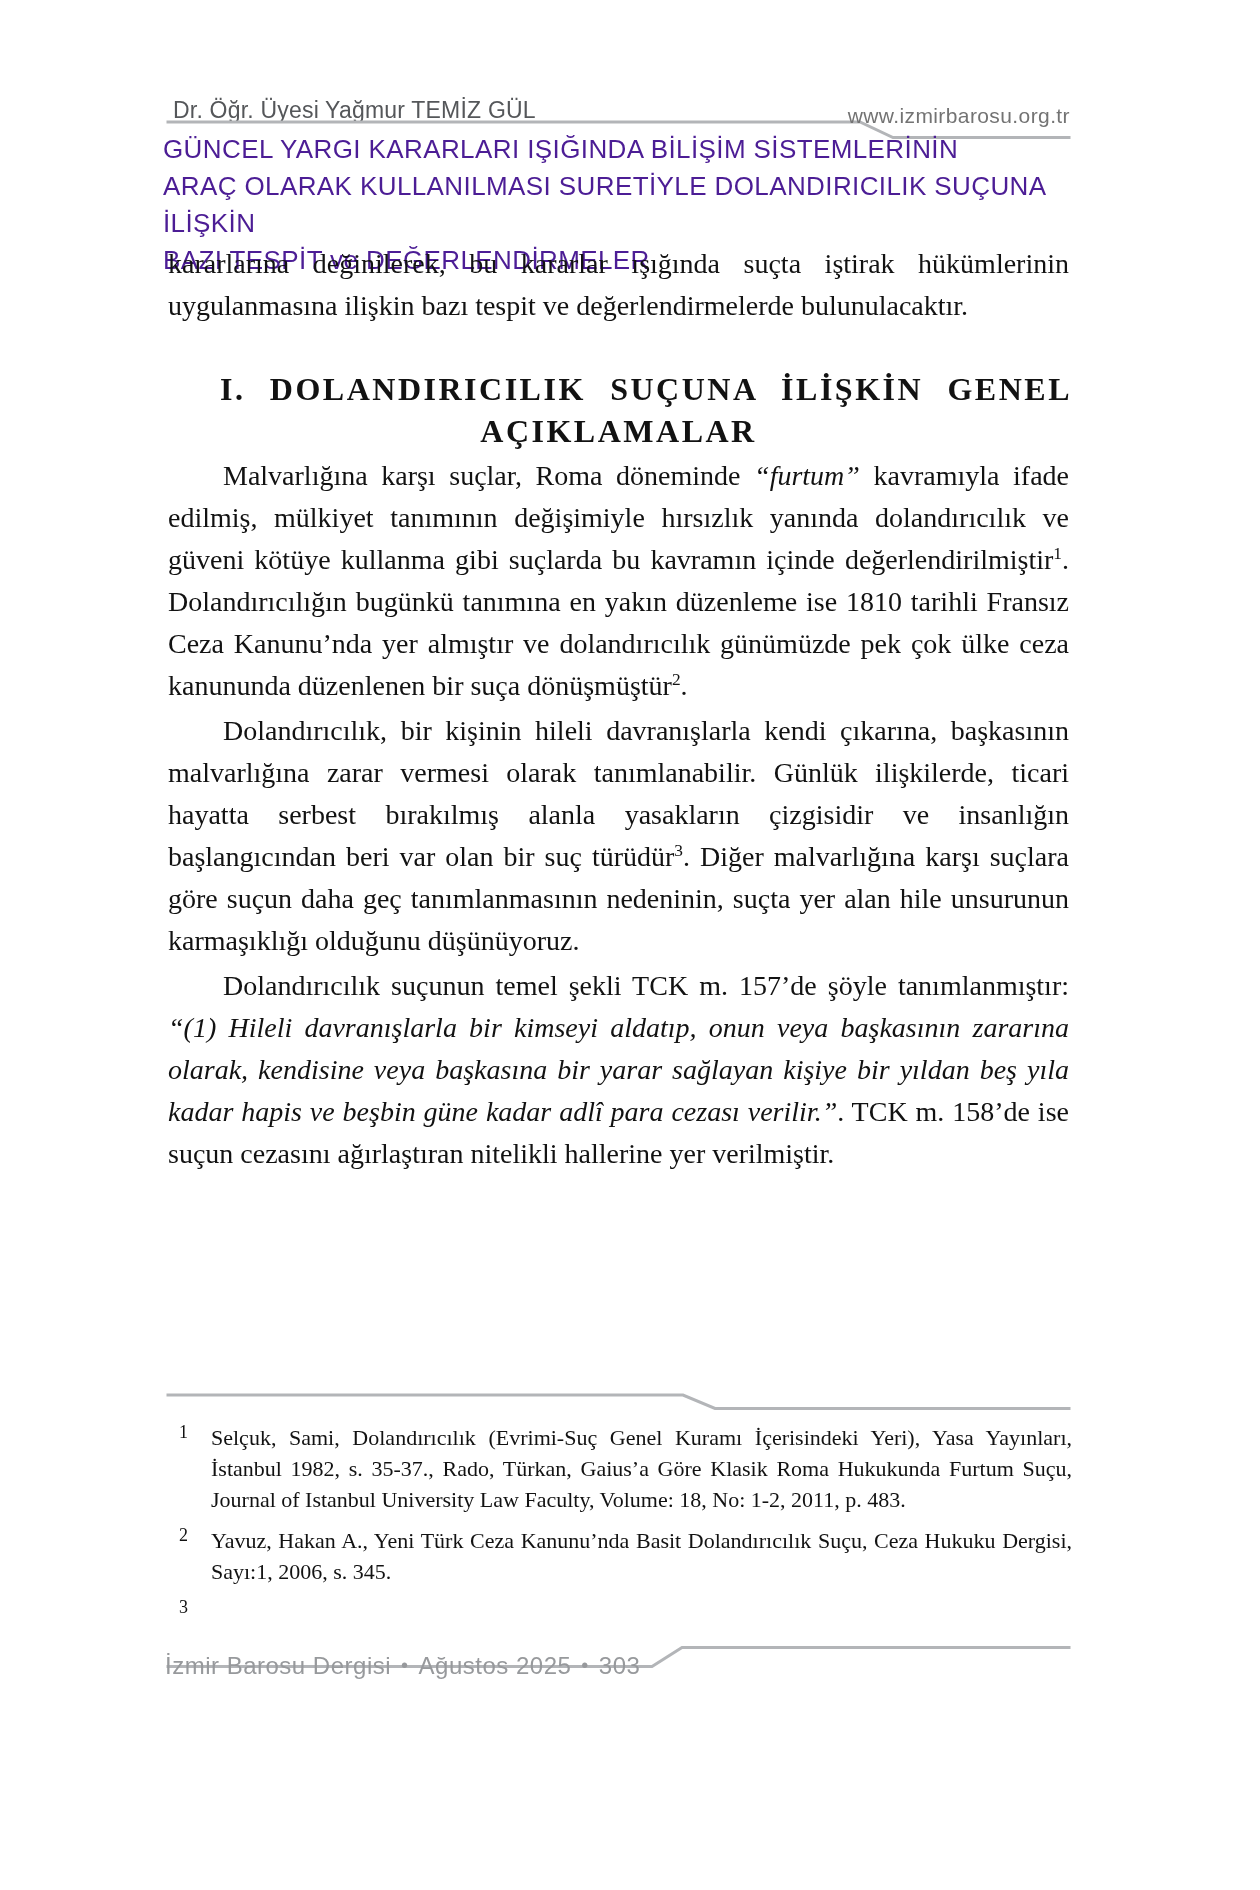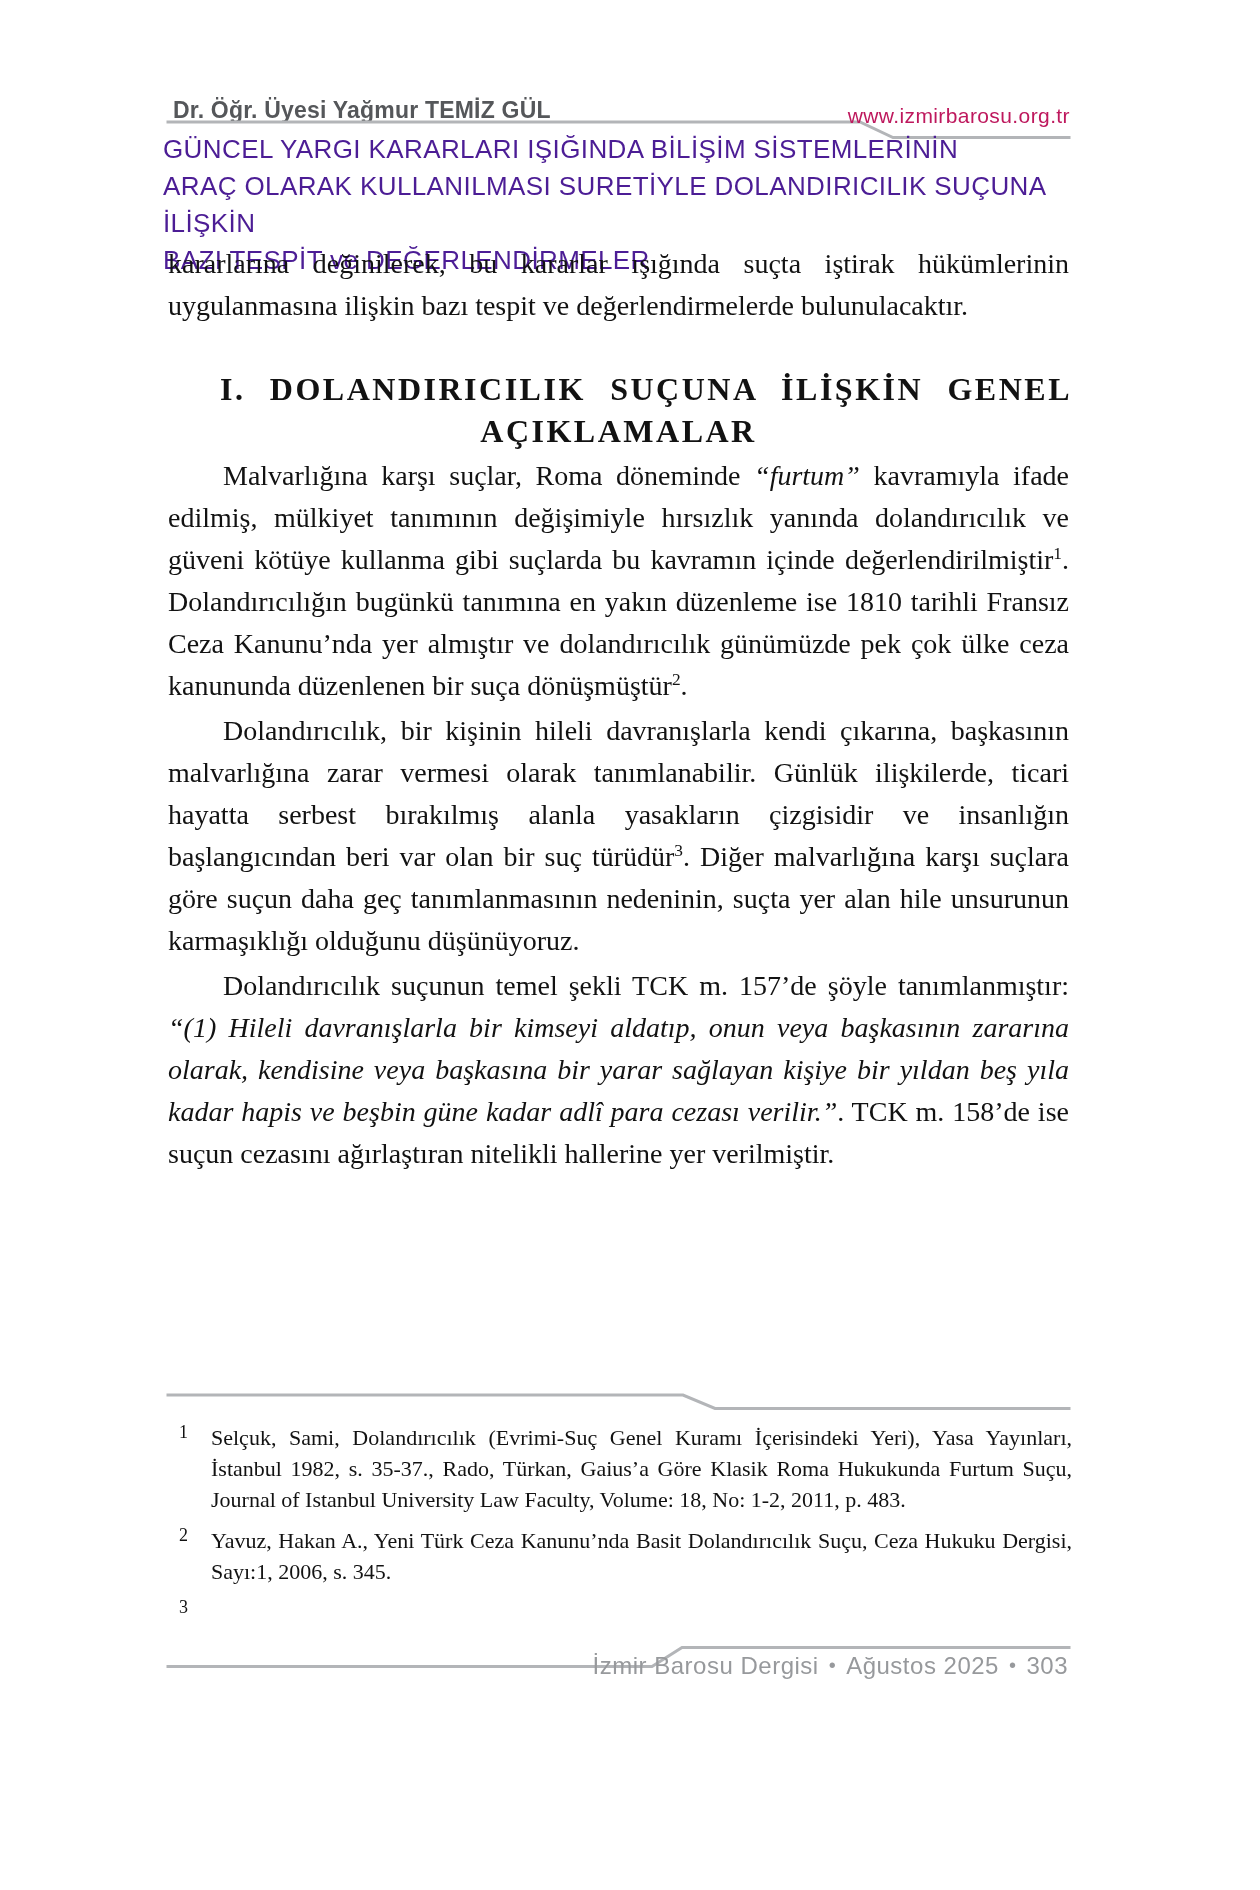--- a/index.html
+++ b/index.html
@@ -8,28 +8,28 @@
     width:1260px;height:1890px;
     background:#ffffff;
     overflow:hidden;
     font-family:"Liberation Serif","DejaVu Serif",serif;
     color:#121212;
   }
   
   .author{
     position:absolute;left:173px;top:97px;
     font-family:"Liberation Sans","DejaVu Sans",sans-serif;
-    font-weight:bold;font-size:23px;letter-spacing:0.2px;
+    font-weight:normal;font-size:23px;letter-spacing:0.2px;
     color:#55575a;white-space:nowrap;
   }
   .website{
     position:absolute;left:165px;top:104px;width:905px;
     text-align:right;
     font-family:"Liberation Sans","DejaVu Sans",sans-serif;
-    font-size:21px;color:#be185d;letter-spacing:0.4px;
+    font-size:21px;color:#737373;letter-spacing:0.4px;
   }
   .sep-svg{position:absolute;left:165px;}
   .sep-svg polyline{fill:none;stroke:#b3b5b8;stroke-width:3;}
   .doc-title{
     position:absolute;left:163px;top:131px;width:940px;
     font-family:"Liberation Sans","DejaVu Sans",sans-serif;
     font-size:26px;line-height:37px;color:#4c1d95;letter-spacing:0.4px;
   }
   
   .body-col{
@@ -52,21 +52,21 @@
     font-size:22px;line-height:31px;text-align:justify;
   }
   .fn{position:relative;padding-left:46px;margin-bottom:10px;}
   .fn-num{
     position:absolute;left:14px;top:-5px;
     font-size:18px;
   }
   
   .footer-text{
     position:absolute;left:165px;top:1652px;width:903px;
-    text-align:right;
+    text-align:left;
     font-family:"Liberation Sans","DejaVu Sans",sans-serif;
     font-size:24px;color:#97999c;letter-spacing:0.5px;
     white-space:nowrap;
   }
   .footer-text .dot{padding:0 10px;font-size:20px;vertical-align:2px;}
 </style>
 </head>
 <body>
 
 <div class="page">

